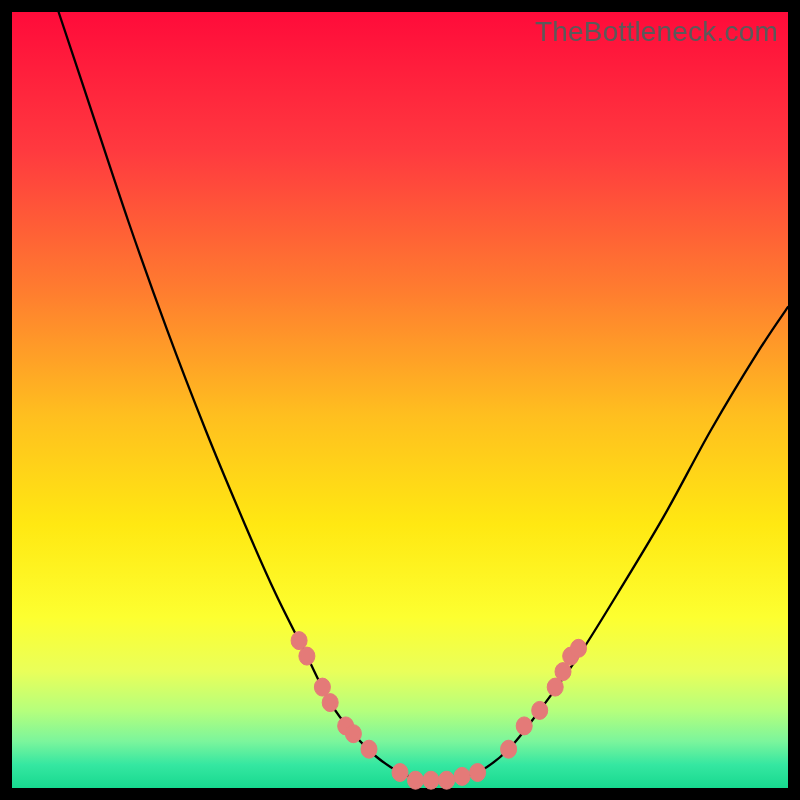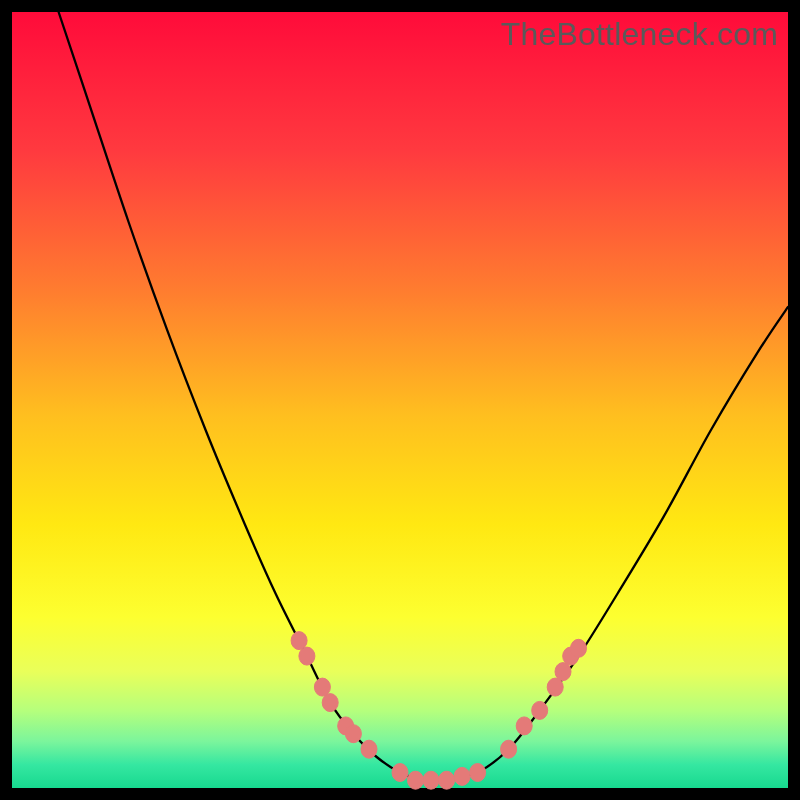--- a/index.html
+++ b/index.html
@@ -36,21 +36,21 @@
       #7bf59c 94%,
       #35e7a1 97%,
       #17d98f 100%
     );
   }
   .watermark {
     position: absolute;
     top: 4px;
     right: 10px;
     color: #5a5a5a;
-    font-size: 32px;
+    font-size: 28px;
     font-weight: 500;
     letter-spacing: 0.2px;
     user-select: none;
   }
   svg.curve {
     position: absolute;
     left: 0;
     top: 0;
     width: 776px;
     height: 776px;

